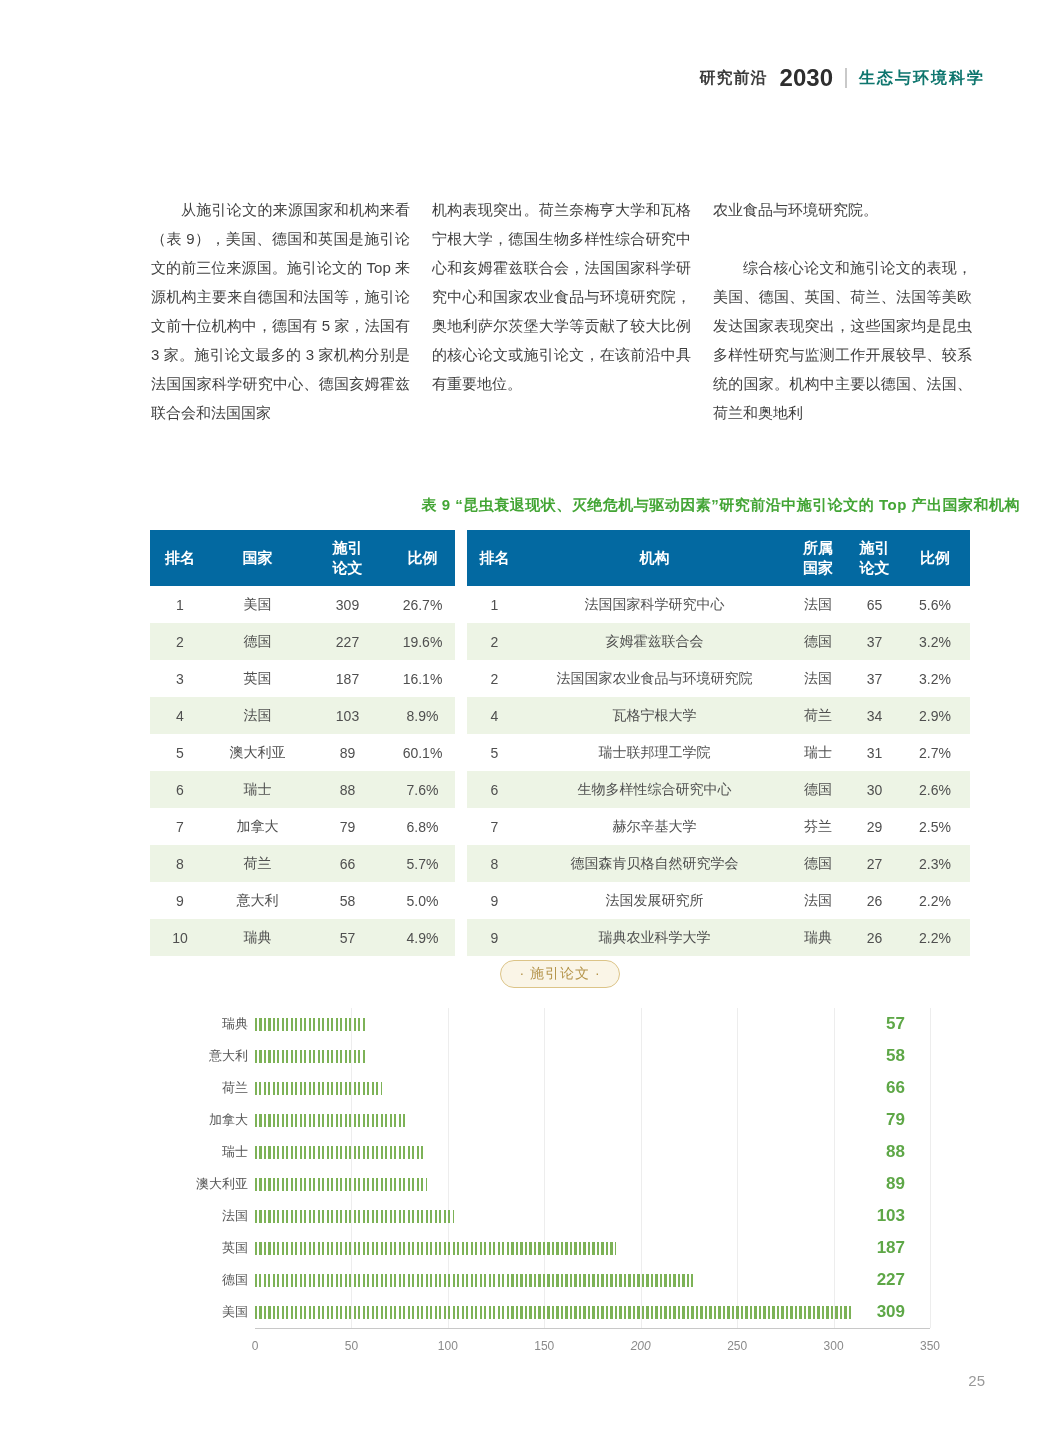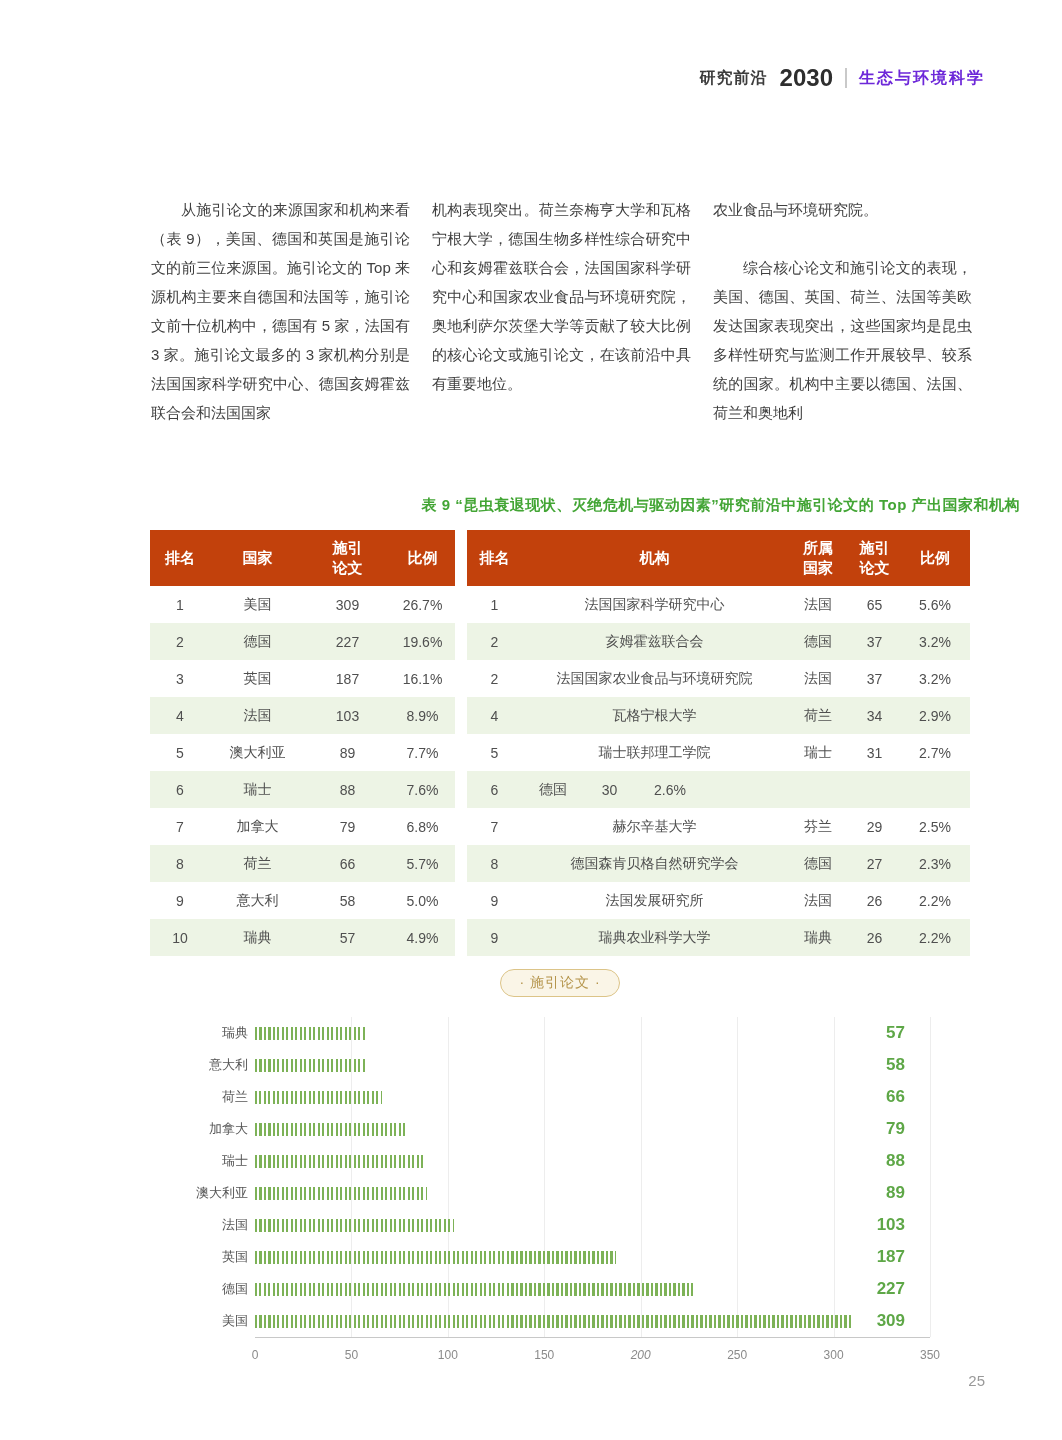--- a/index.html
+++ b/index.html
@@ -6,49 +6,49 @@
   html,body { background:#ffffff; }
   body { font-family:"Liberation Sans","DejaVu Sans",sans-serif; }
 
   .page { position:relative; width:1062px; height:1440px; background:#ffffff; overflow:hidden; }
 
   
   .page-header { position:absolute; top:64px; right:77px; display:flex; align-items:center; gap:12px; }
   .h-title { font-size:16px; font-weight:bold; color:#3c3c3c; letter-spacing:1px; }
   .h-year  { font-size:24px; font-weight:bold; color:#2e2e2e; }
   .h-sep   { width:2px; height:20px; background:#c9c9c9; }
-  .h-section { font-size:16px; font-weight:bold; color:#6d28d9; letter-spacing:2px; }
+  .h-section { font-size:16px; font-weight:bold; color:#0f766e; letter-spacing:2px; }
 
   
   .body-text { position:absolute; top:195px; left:150px; width:822px; display:flex; gap:22px;justify-content:flex-end; }
   .tcol { width:259px; font-size:15px; line-height:29px; color:#3f3f3f; text-align:justify; }
   .tcol p.indent { text-indent:2em; }
   .tcol p.gap-above { margin-top:29px; }
 
   
   .table-title { position:absolute; top:496px; left:100px; width:920px; text-align:right;
                  color:#43a535; font-weight:bold; font-size:15px; letter-spacing:0.5px; }
 
   
   .tables { position:absolute; top:530px; left:150px; display:flex; gap:12px; }
-  .thead { display:flex; background:#c2410c; }
+  .thead { display:flex; background:#0369a1; }
   .hcell { display:flex; align-items:center; justify-content:center; text-align:center;
            height:56px; color:#ffffff; font-size:15px; font-weight:bold;
            white-space:pre-line; line-height:20px; }
   .trow { display:flex; background:#ffffff; }
   .trow.alt { background:#edf4e5; }
   .tcell { display:flex; align-items:center; justify-content:center; height:37px;
            font-size:14px; color:#4f4f4f; text-align:center; }
   .tbl.country .c0{width:60px} .tbl.country .c1{width:95px}
   .tbl.country .c2{width:85px} .tbl.country .c3{width:65px}
   .tbl.org .c0{width:55px} .tbl.org .c1{width:265px} .tbl.org .c2{width:62px}
   .tbl.org .c3{width:51px} .tbl.org .c4{width:70px}
 
   
-  .chart { position:absolute; top:960px; left:150px; width:820px;margin-top:9px; }
+  .chart { position:absolute; top:960px; left:150px; width:820px; }
   .badge { width:fit-content; margin:0 auto; padding:4px 18px; border:1px solid #dcc488;
            background:#faf5e7; border-radius:15px; font-size:14px; color:#b5954c;
            letter-spacing:1px; }
   .chart-grid { display:flex; margin-top:20px; }
   .ylabels { width:98px; margin-right:7px; }
   .ylabel { height:32px; line-height:32px; text-align:right; font-size:13px; color:#555555; }
   .plot { position:relative; width:675px; border-bottom:1px solid #c8c8c8; }
   .gridlines { position:absolute; top:0; left:0; right:0; bottom:0; }
   .gridline { position:absolute; top:0; bottom:0; width:1px; background:#ededed; }
   #bars { position:relative; }
@@ -121,21 +121,21 @@
           <div class="trow alt">
             <div class="tcell c0">4</div>
             <div class="tcell c1">法国</div>
             <div class="tcell c2">103</div>
             <div class="tcell c3">8.9%</div>
           </div>
           <div class="trow">
             <div class="tcell c0">5</div>
             <div class="tcell c1">澳大利亚</div>
             <div class="tcell c2">89</div>
-            <div class="tcell c3">7.7%</div>
+            <div class="tcell c3">60.1%</div>
           </div>
           <div class="trow alt">
             <div class="tcell c0">6</div>
             <div class="tcell c1">瑞士</div>
             <div class="tcell c2">88</div>
             <div class="tcell c3">7.6%</div>
           </div>
           <div class="trow">
             <div class="tcell c0">7</div>
             <div class="tcell c1">加拿大</div>
@@ -203,20 +203,21 @@
           </div>
           <div class="trow">
             <div class="tcell c0">5</div>
             <div class="tcell c1">瑞士联邦理工学院</div>
             <div class="tcell c2">瑞士</div>
             <div class="tcell c3">31</div>
             <div class="tcell c4">2.7%</div>
           </div>
           <div class="trow alt">
             <div class="tcell c0">6</div>
+            <div class="tcell c1">生物多样性综合研究中心</div>
             <div class="tcell c2">德国</div>
             <div class="tcell c3">30</div>
             <div class="tcell c4">2.6%</div>
           </div>
           <div class="trow">
             <div class="tcell c0">7</div>
             <div class="tcell c1">赫尔辛基大学</div>
             <div class="tcell c2">芬兰</div>
             <div class="tcell c3">29</div>
             <div class="tcell c4">2.5%</div>

